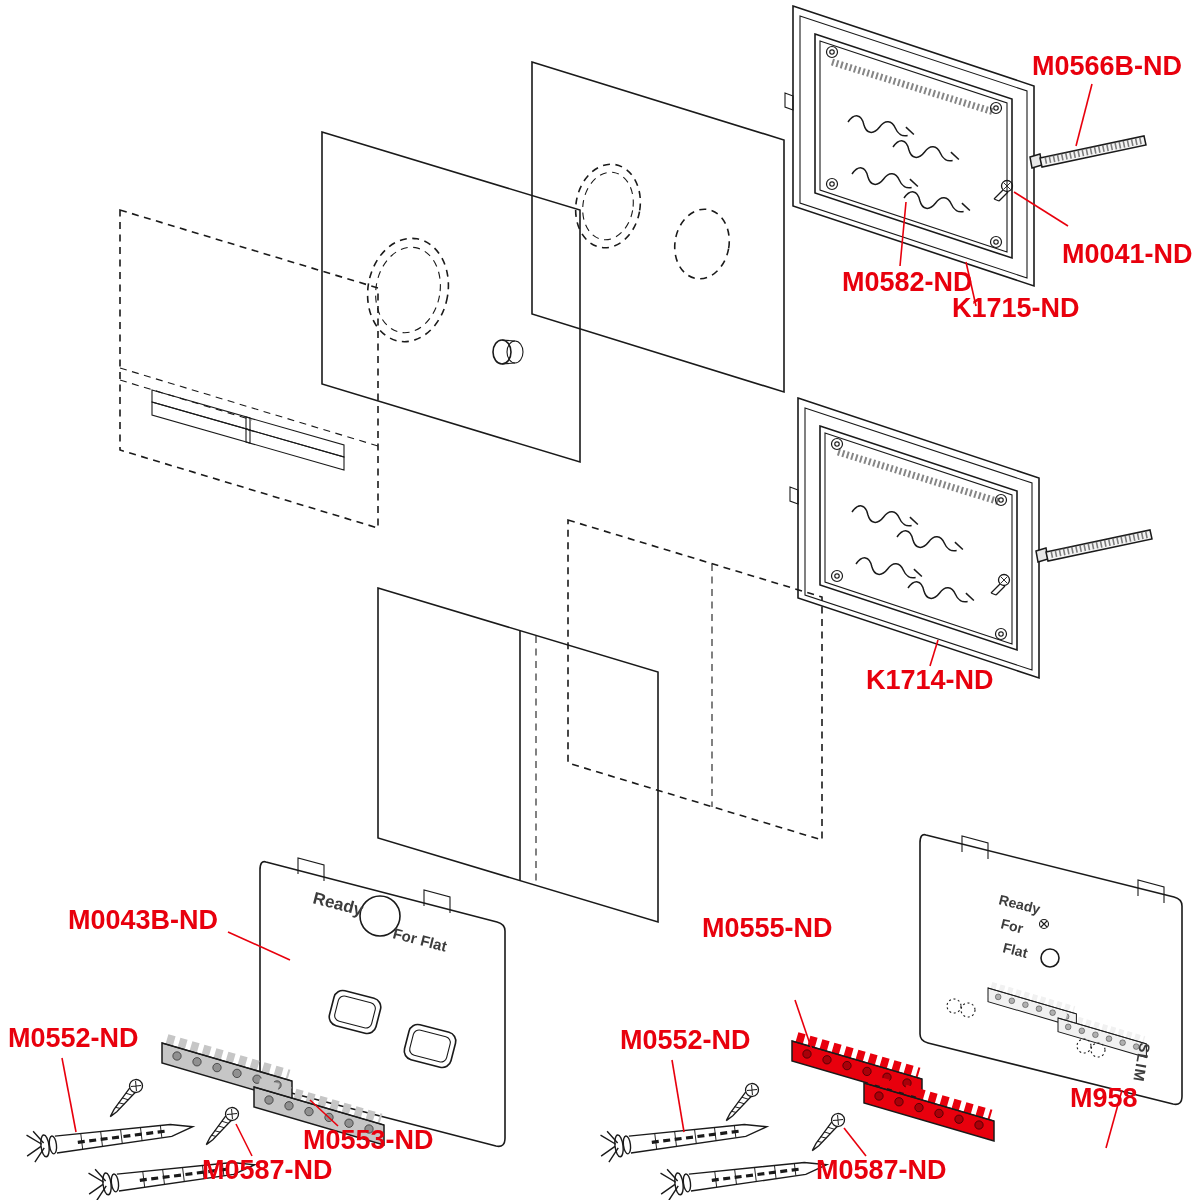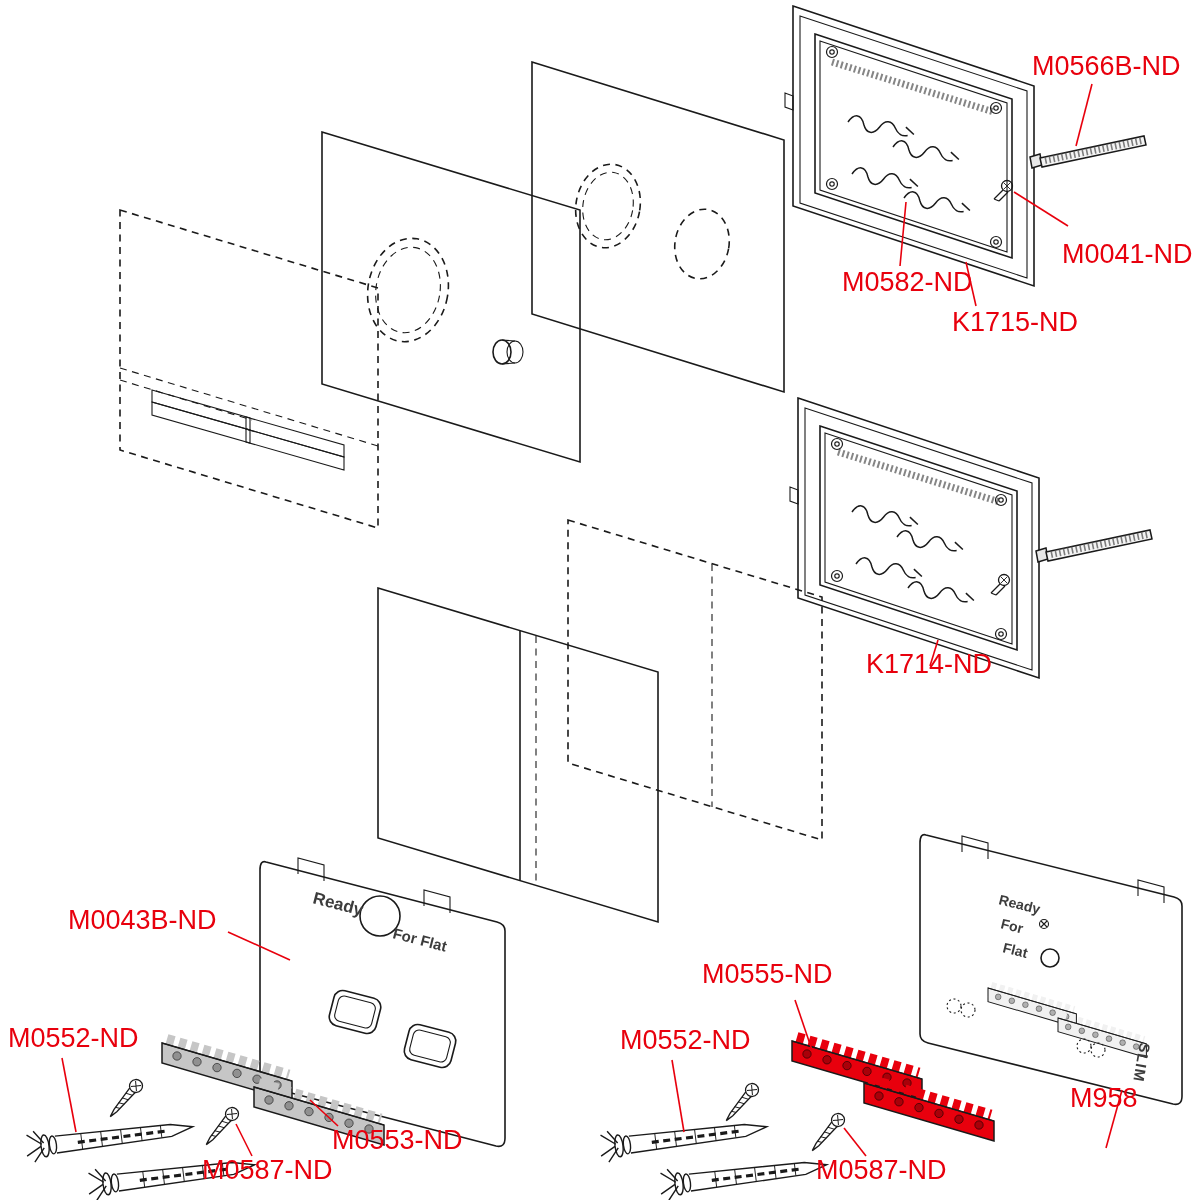--- a/index.html
+++ b/index.html
@@ -2,21 +2,21 @@
 <html><head>
 <meta charset="utf-8">
 <style>
   html,body{margin:0;padding:0;background:#fff;}
   .canvas{
     position:relative;width:1200px;height:1200px;background:#fff;overflow:hidden;
     font-family:"Liberation Sans",sans-serif;
   }
   .canvas svg{position:absolute;left:0;top:0;}
   .part-label{
-    position:absolute;color:#e8000d;font-size:27px;font-weight:400;
+    position:absolute;color:#e8000d;font-size:27px;font-weight:700;
     white-space:nowrap;line-height:1.05;letter-spacing:0px;
   }
   .ln{fill:none;stroke:#1a1a1a;stroke-width:1.6;}
   .thin{stroke-width:1.1;}
   .dash{stroke-dasharray:7 5.5;}
   .plate-text{fill:#3c3c3c;font-weight:700;font-family:"Liberation Sans",sans-serif;}
 </style>
 </head>
 <body>
 
@@ -260,24 +260,24 @@
     <line x1="795" y1="1000" x2="812" y2="1050"></line>
     <line x1="672" y1="1060" x2="684" y2="1132"></line>
     <line x1="866" y1="1156" x2="844" y2="1128"></line>
     <line x1="1106" y1="1148" x2="1122" y2="1090"></line>
   </g>
 </svg>
 
 <div class="part-label" style="left:1032px;top:52px">M0566B-ND</div>
 <div class="part-label" style="left:1062px;top:240px">M0041-ND</div>
 <div class="part-label" style="left:842px;top:268px">M0582-ND</div>
-<div class="part-label" style="left:952px;top:308px">K1715-ND</div>
-<div class="part-label" style="left:866px;top:650px">K1714-ND</div>
+<div class="part-label" style="left:952px;top:294px">K1715-ND</div>
+<div class="part-label" style="left:866px;top:666px">K1714-ND</div>
 <div class="part-label" style="left:68px;top:906px">M0043B-ND</div>
 <div class="part-label" style="left:8px;top:1024px">M0552-ND</div>
 <div class="part-label" style="left:202px;top:1156px">M0587-ND</div>
-<div class="part-label" style="left:332px;top:1126px">M0553-ND</div>
-<div class="part-label" style="left:702px;top:960px">M0555-ND</div>
+<div class="part-label" style="left:303px;top:1126px">M0553-ND</div>
+<div class="part-label" style="left:702px;top:914px">M0555-ND</div>
 <div class="part-label" style="left:620px;top:1026px">M0552-ND</div>
 <div class="part-label" style="left:816px;top:1156px">M0587-ND</div>
 <div class="part-label" style="left:1070px;top:1084px">M958</div>
 
 </div>
 
 </body></html>

